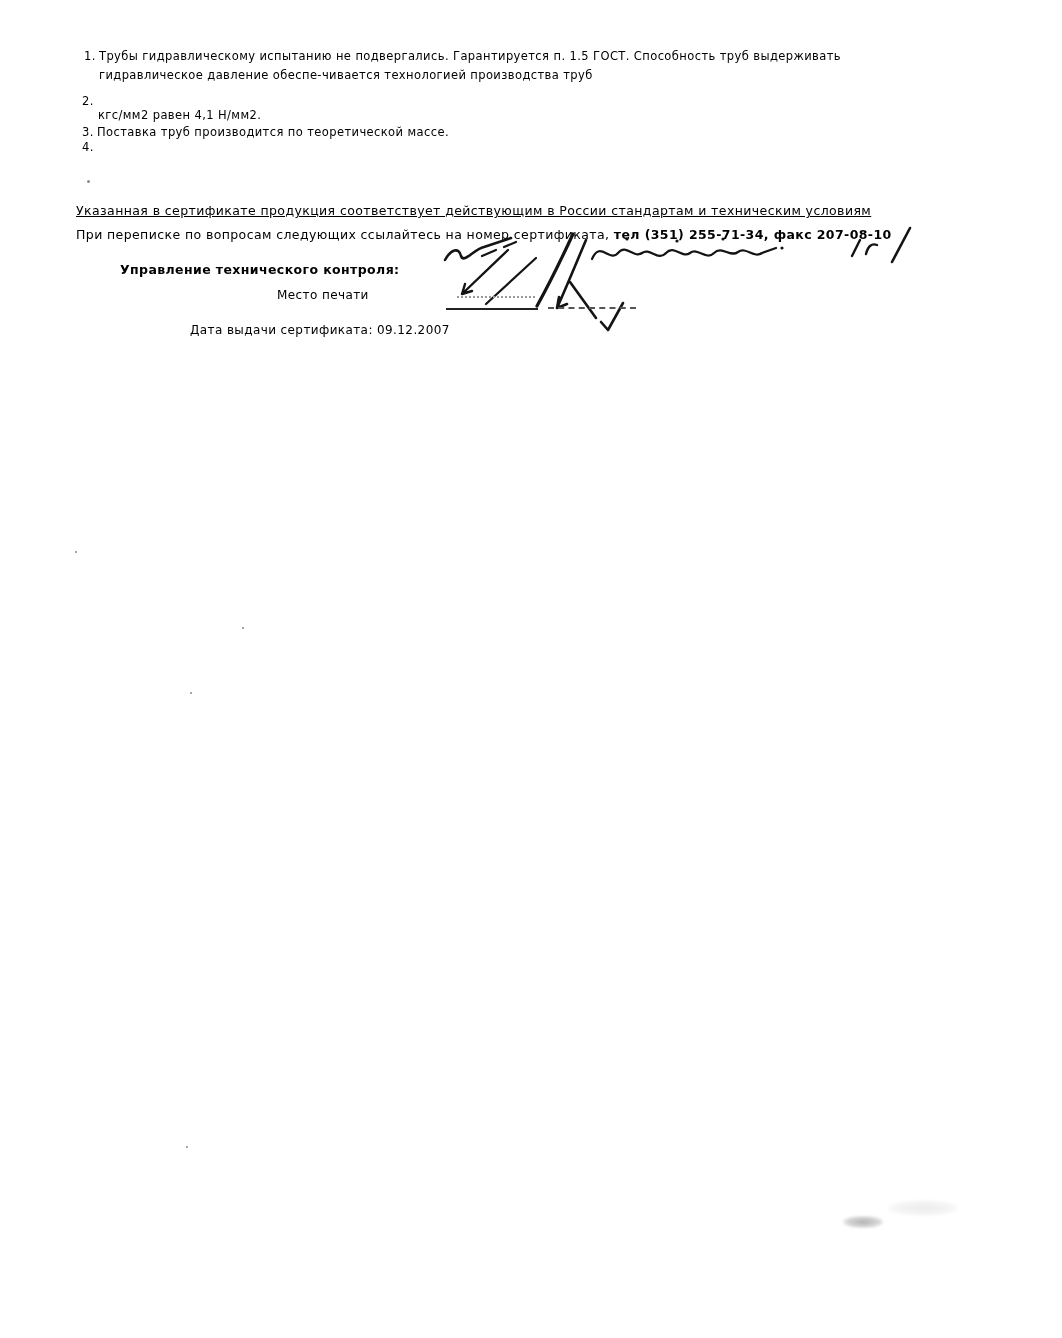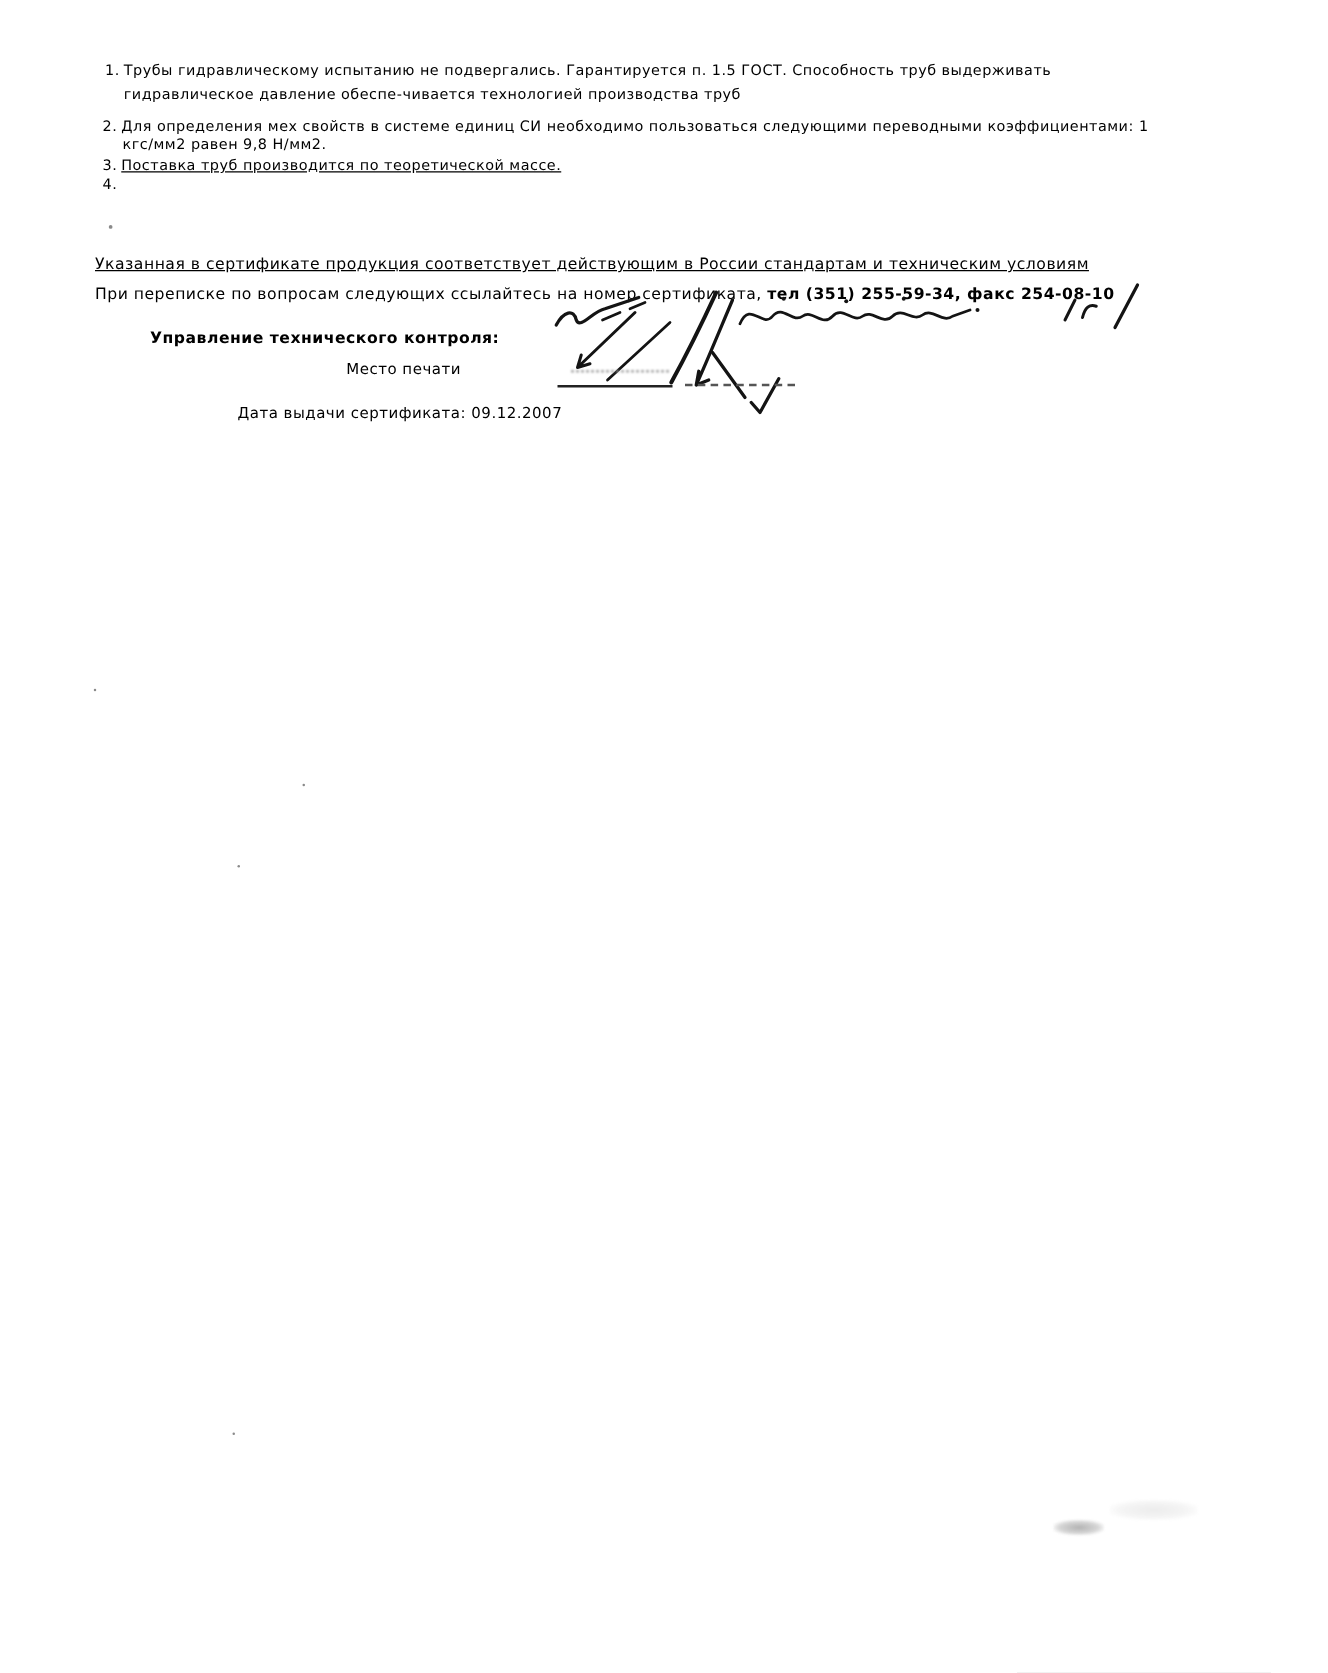--- a/index.html
+++ b/index.html
@@ -40,31 +40,30 @@
 </head>
 <body>
 
 <div class="page">
 
   <div class="scan sz11" style="left:84px;top:51px;">1.</div>
   <div class="scan sz11" style="left:99px;top:51px;text-align:center;">Трубы гидравлическому испытанию не подвергались. Гарантируется п. 1.5 ГОСТ. Способность труб выдерживать</div>
   <div class="scan sz11" style="left:99px;top:70px;">гидравлическое давление обеспе-чивается технологией производства труб</div>
 
   <div class="scan sz11" style="left:82px;top:96px;">2.</div>
-  <div class="scan sz11" style="left:97px;top:96px;">Для определения мех свойств в системе единиц СИ необходимо пользоваться следующими переводными коэффициентами: 1</div>
-  <div class="scan sz11" style="left:98px;top:110px;">кгс/мм2 равен 9,8 Н/мм2.</div>
+  <div class="scan sz11" style="left:98px;top:110px;">кгс/мм2 равен 4,1 Н/мм2.</div>
 
   <div class="scan sz11" style="left:82px;top:127px;">3.</div>
-  <div class="scan sz11" style="left:97px;top:127px;text-decoration:underline;">Поставка труб производится по теоретической массе.</div>
+  <div class="scan sz11" style="left:97px;top:127px;">Поставка труб производится по теоретической массе.</div>
 
   <div class="scan sz11" style="left:82px;top:142px;">4.</div>
 
   <div class="scan sz125" style="left:76px;top:205px;text-decoration:underline;">Указанная в сертификате продукция соответствует действующим в России стандартам и техническим условиям</div>
 
-  <div class="scan sz125" style="left:76px;top:229px;"><span>При переписке по вопросам следующих ссылайтесь на номер сертификата, </span><span class="bold">тел (351) 255-59-34, факс 254-08-10</span></div>
+  <div class="scan sz125" style="left:76px;top:229px;"><span>При переписке по вопросам следующих ссылайтесь на номер сертификата, </span><span class="bold">тел (351) 255-71-34, факс 207-08-10</span></div>
 
   <div class="scan sz125 bold" style="left:120px;top:264px;">Управление технического контроля:</div>
   <div class="scan sz12" style="left:190px;top:285px;margin-top:39px;">Дата выдачи сертификата: 09.12.2007</div>
   <div class="scan sz12" style="left:277px;top:289px;">Место печати</div>
 
   <svg class="sig-svg" viewBox="0 0 500 110" aria-hidden="true">
 
     <path d="M25,34 c6,-11 14,-13 16,-4 c3,8 13,-7 23,-9 l27,-9" stroke-width="2.6"></path>
     <path d="M62,30 l14,-6 m8,-3 l12,-5" stroke-width="2.2"></path>
 

